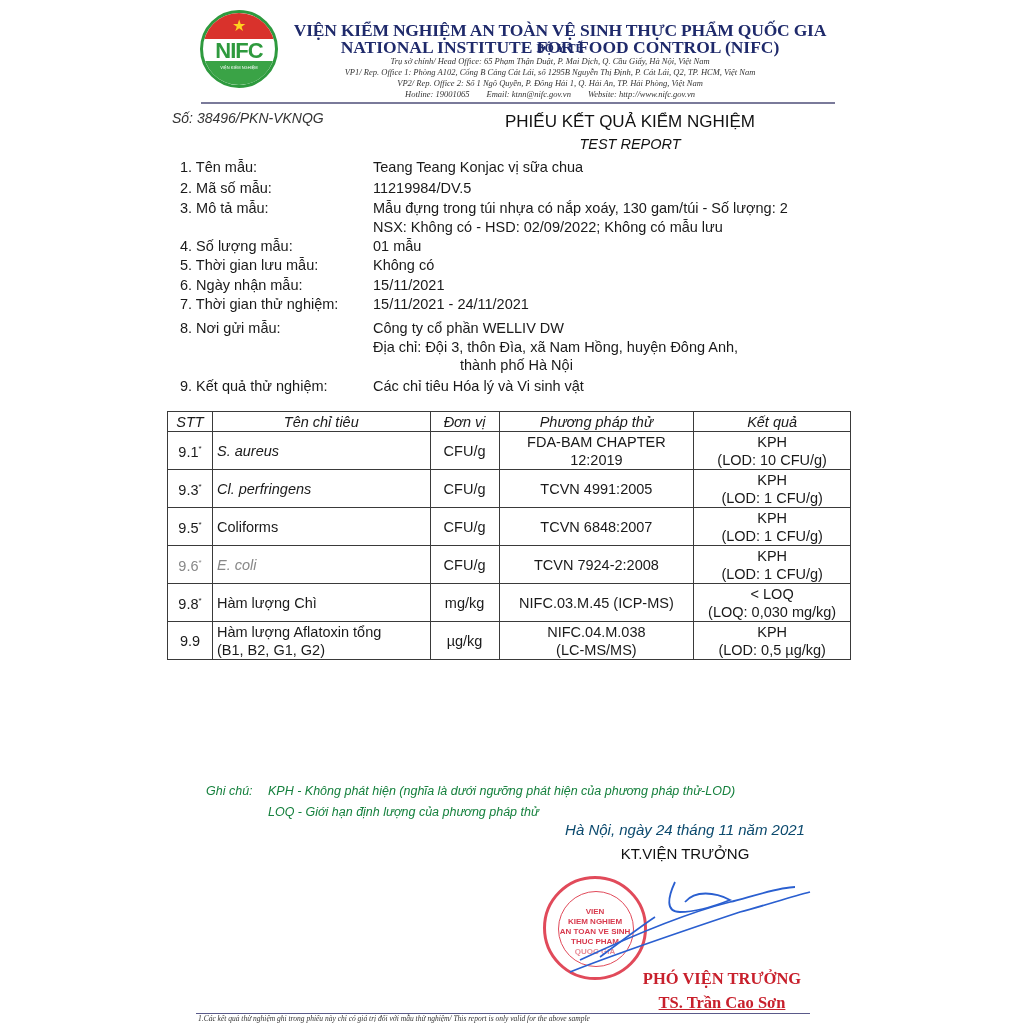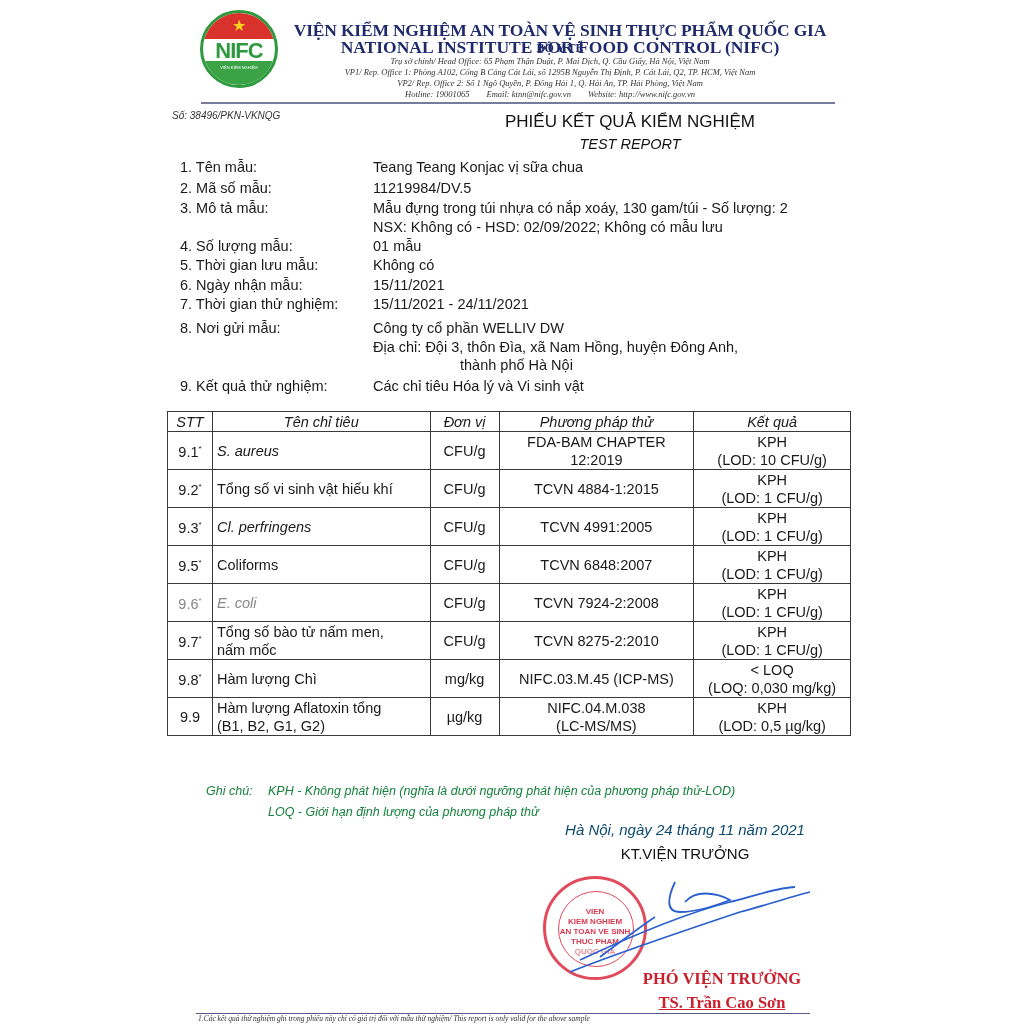--- a/index.html
+++ b/index.html
@@ -20,21 +20,21 @@
     font-family: "Liberation Sans", sans-serif; font-weight: bold; font-size: 22px; color: #2e9a3e; letter-spacing: -1px; }
   .logo .sub { position: absolute; left: 0; width: 100%; top: 52px; text-align: center; font-size: 4px; color: #fff; }
   .hdr { left: 290px; width: 540px; text-align: center; font-family: "Liberation Serif", serif; font-weight: bold; color: #1f2a6b; }
   .hdr-boyte { top: 9px; font-size: 12px; margin-top: 32px; }
   .hdr-vn { top: 20px; font-size: 17.5px; letter-spacing: -0.2px; }
   .hdr-en { top: 37px; font-size: 17.5px; }
   .hdr-line { left: 240px; width: 620px; text-align: center; font-family: Liberation Serif, serif; font-style: italic; color: #333; font-size: 8.5px; }
   .hdr-l1 { top: 56px; } .hdr-l2 { top: 67px; } .hdr-l3 { top: 78px; } .hdr-l4 { top: 89px; }
   .hdr-rule { left: 201px; top: 102px; width: 634px; height: 2px; background: #7a7a9a; }
   
-  .docno { left: 172px; top: 110px; font-size: 10px; font-style: italic; color: #333; }
+  .docno { left: 172px; top: 110px; font-size: 14px; font-style: italic; color: #333; }
   .title { left: 420px; width: 420px; top: 112px; text-align: center; font-size: 17px; color: #111; }
   .subtitle { left: 420px; width: 420px; top: 136px; text-align: center; font-size: 14.5px; font-style: italic; color: #111; }
   
   .info-label { left: 180px; font-size: 14.5px; color: #1a1a1a; }
   .info-val { left: 373px; font-size: 14.5px; color: #1a1a1a; white-space: nowrap; }
   
   table.res { position: absolute; left: 167px; top: 411px; width: 684px; border-collapse: collapse; font-size: 14.5px; color: #1a1a1a; }
   table.res th, table.res td { border: 1.5px solid #3a3a3a; padding: 0 4px; line-height: 18px; }
   table.res th { font-weight: normal; font-style: italic; height: 19px; text-align: center; }
   table.res td { height: 37px; }
@@ -130,52 +130,38 @@
   </thead>
   <tbody>
     <tr>
       <td class="c"><span>9.1</span><sup class="st">*</sup></td>
       <td class="name it">S. aureus</td>
       <td class="c">CFU/g</td>
       <td class="c"><span>FDA-BAM CHAPTER</span><br><span>12:2019</span></td>
       <td class="c"><span>KPH</span><br><span>(LOD: 10 CFU/g)</span></td>
     </tr>
     <tr>
-      <td class="c"><span>9.2</span><sup class="st">*</sup></td>
-      <td class="name">Tổng số vi sinh vật hiếu khí</td>
-      <td class="c">CFU/g</td>
-      <td class="c">TCVN 4884-1:2015</td>
-      <td class="c"><span>KPH</span><br><span>(LOD: 1 CFU/g)</span></td>
-    </tr>
-    <tr>
       <td class="c"><span>9.3</span><sup class="st">*</sup></td>
       <td class="name it">Cl. perfringens</td>
       <td class="c">CFU/g</td>
       <td class="c">TCVN 4991:2005</td>
       <td class="c"><span>KPH</span><br><span>(LOD: 1 CFU/g)</span></td>
     </tr>
     <tr>
       <td class="c"><span>9.5</span><sup class="st">*</sup></td>
       <td class="name">Coliforms</td>
       <td class="c">CFU/g</td>
       <td class="c">TCVN 6848:2007</td>
       <td class="c"><span>KPH</span><br><span>(LOD: 1 CFU/g)</span></td>
     </tr>
     <tr>
       <td class="c faded"><span>9.6</span><sup class="st">*</sup></td>
       <td class="name it faded">E. coli</td>
       <td class="c">CFU/g</td>
       <td class="c">TCVN 7924-2:2008</td>
-      <td class="c"><span>KPH</span><br><span>(LOD: 1 CFU/g)</span></td>
-    </tr>
-    <tr>
-      <td class="c"><span>9.7</span><sup class="st">*</sup></td>
-      <td class="name"><span>Tổng số bào tử nấm men,</span><br><span>nấm mốc</span></td>
-      <td class="c">CFU/g</td>
-      <td class="c">TCVN 8275-2:2010</td>
       <td class="c"><span>KPH</span><br><span>(LOD: 1 CFU/g)</span></td>
     </tr>
     <tr>
       <td class="c"><span>9.8</span><sup class="st">*</sup></td>
       <td class="name">Hàm lượng Chì</td>
       <td class="c">mg/kg</td>
       <td class="c">NIFC.03.M.45 (ICP-MS)</td>
       <td class="c"><span>&lt; LOQ</span><br><span>(LOQ: 0,030 mg/kg)</span></td>
     </tr>
     <tr>

